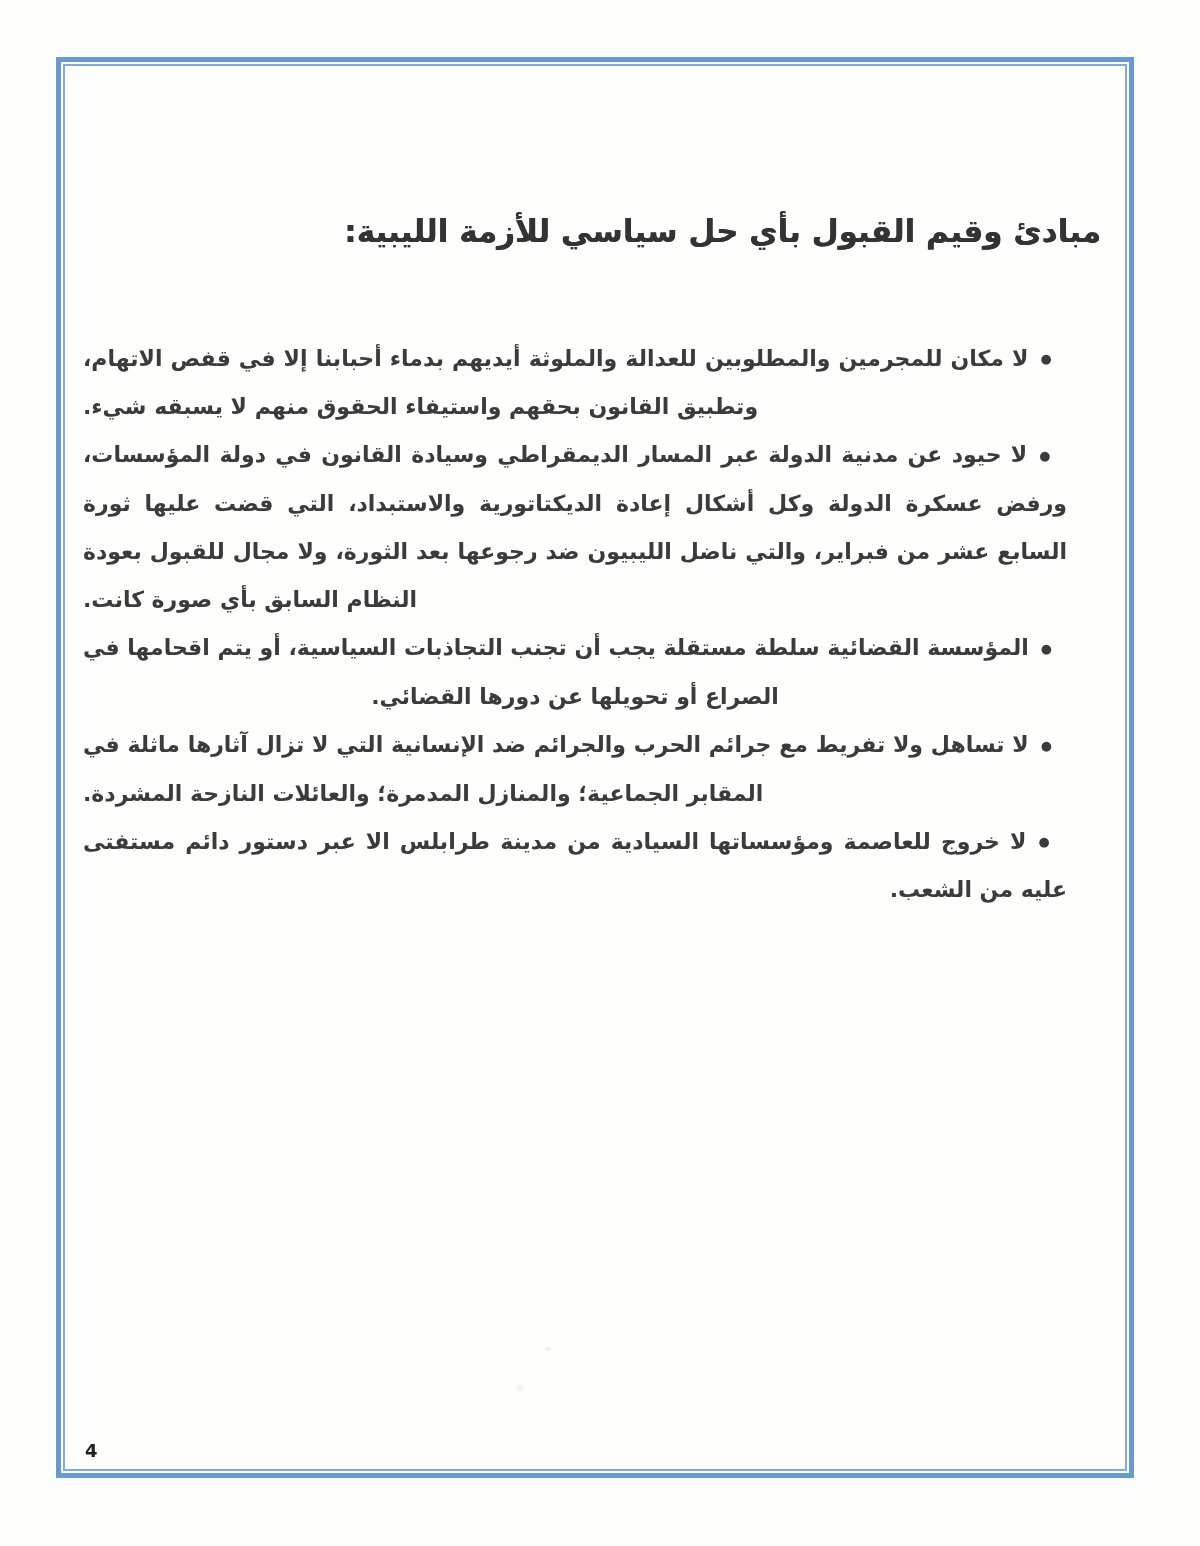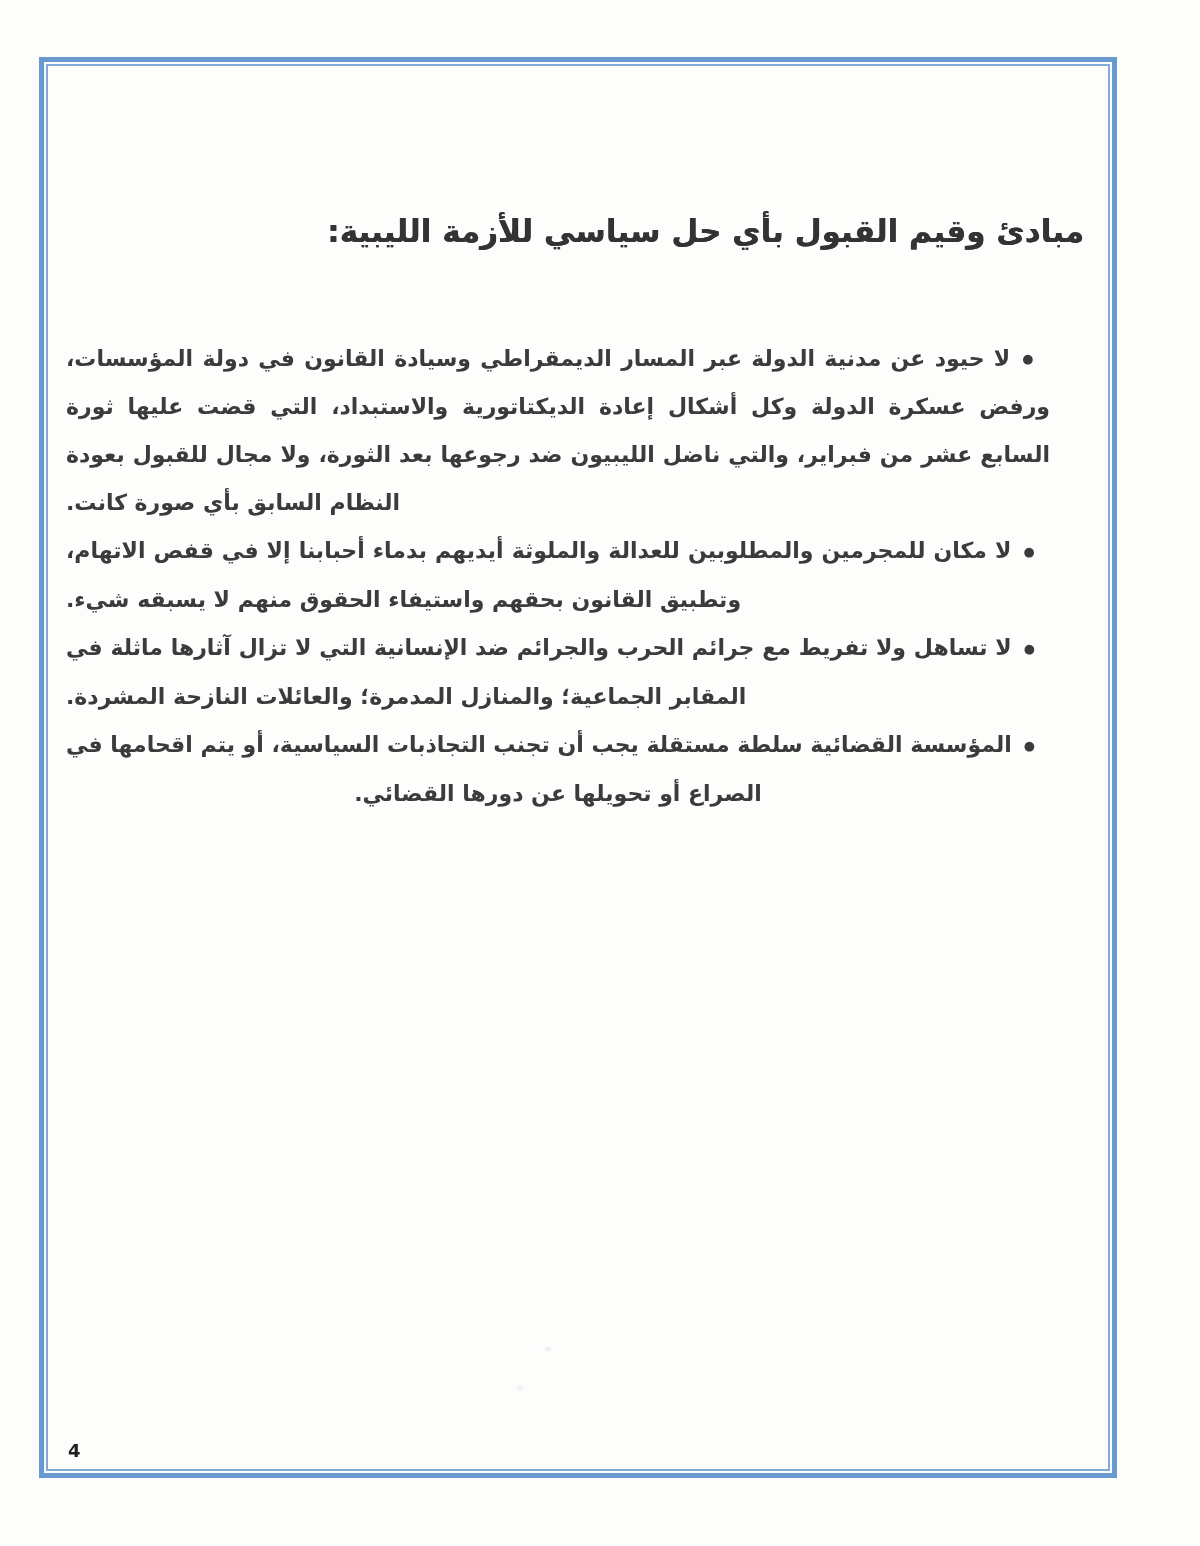--- a/index.html
+++ b/index.html
@@ -7,21 +7,21 @@
   body {
     width: 1200px;
     height: 1546px;
     position: relative;
     background: #fdfdfc;
     font-family: "DejaVu Sans", sans-serif;
     overflow: hidden;
   }
   .frame-outer {
     position: absolute;
-    left: 39px;
+    left: 56px;
     top: 57px;
     width: 1078px;
     height: 1421px;
     border: 5px solid #699acf;
   }
   .frame-inner {
     position: absolute;
     inset: 2px;
     border: 2px solid #82aad7;
     background: transparent;
@@ -85,30 +85,31 @@
 </head>
 <body>
 
 <div class="frame-outer">
   <div class="frame-inner">
     <div class="page-content">
 
       <div class="doc-title">مبادئ وقيم القبول بأي حل سياسي للأزمة الليبية:</div>
 
       <div class="bullet-list">
+  <p class="bullet last-left"><span class="marker">●</span><span>لا مكان للمجرمين والمطلوبين للعدالة والملوثة أيديهم بدماء أحبابنا إلا في قفص الاتهام، وتطبيق القانون بحقهم واستيفاء الحقوق منهم لا يسبقه شيء.</span></p>
+
   <p class="bullet last-left"><span class="marker">●</span><span>لا حيود عن مدنية الدولة عبر المسار الديمقراطي وسيادة القانون في دولة المؤسسات، ورفض عسكرة الدولة وكل أشكال إعادة الديكتاتورية والاستبداد، التي قضت عليها ثورة السابع عشر من فبراير، والتي ناضل الليبيون ضد رجوعها بعد الثورة، ولا مجال للقبول بعودة النظام السابق بأي صورة كانت.</span></p>
 
-  <p class="bullet last-left"><span class="marker">●</span><span>لا مكان للمجرمين والمطلوبين للعدالة والملوثة أيديهم بدماء أحبابنا إلا في قفص الاتهام، وتطبيق القانون بحقهم واستيفاء الحقوق منهم لا يسبقه شيء.</span></p>
+  <p class="bullet last-center"><span class="marker">●</span><span>المؤسسة القضائية سلطة مستقلة يجب أن تجنب التجاذبات السياسية، أو يتم اقحامها في الصراع أو تحويلها عن دورها القضائي.</span></p>
 
   <p class="bullet last-left"><span class="marker">●</span><span>لا تساهل ولا تفريط مع جرائم الحرب والجرائم ضد الإنسانية التي لا تزال آثارها ماثلة في المقابر الجماعية؛ والمنازل المدمرة؛ والعائلات النازحة المشردة.</span></p>
 
-  <p class="bullet last-center"><span class="marker">●</span><span>المؤسسة القضائية سلطة مستقلة يجب أن تجنب التجاذبات السياسية، أو يتم اقحامها في الصراع أو تحويلها عن دورها القضائي.</span></p>
 
 
-
+  <p class="bullet last-right"><span class="marker">●</span><span>لا خروج للعاصمة ومؤسساتها السيادية من مدينة طرابلس الا عبر دستور دائم مستفتى عليه من الشعب.</span></p>
 
 </div>
 
       <div class="page-num">4</div>
     </div>
   </div>
 </div>
 
 <div class="scan-speck speck-1"></div>
 <div class="scan-speck speck-2"></div>

